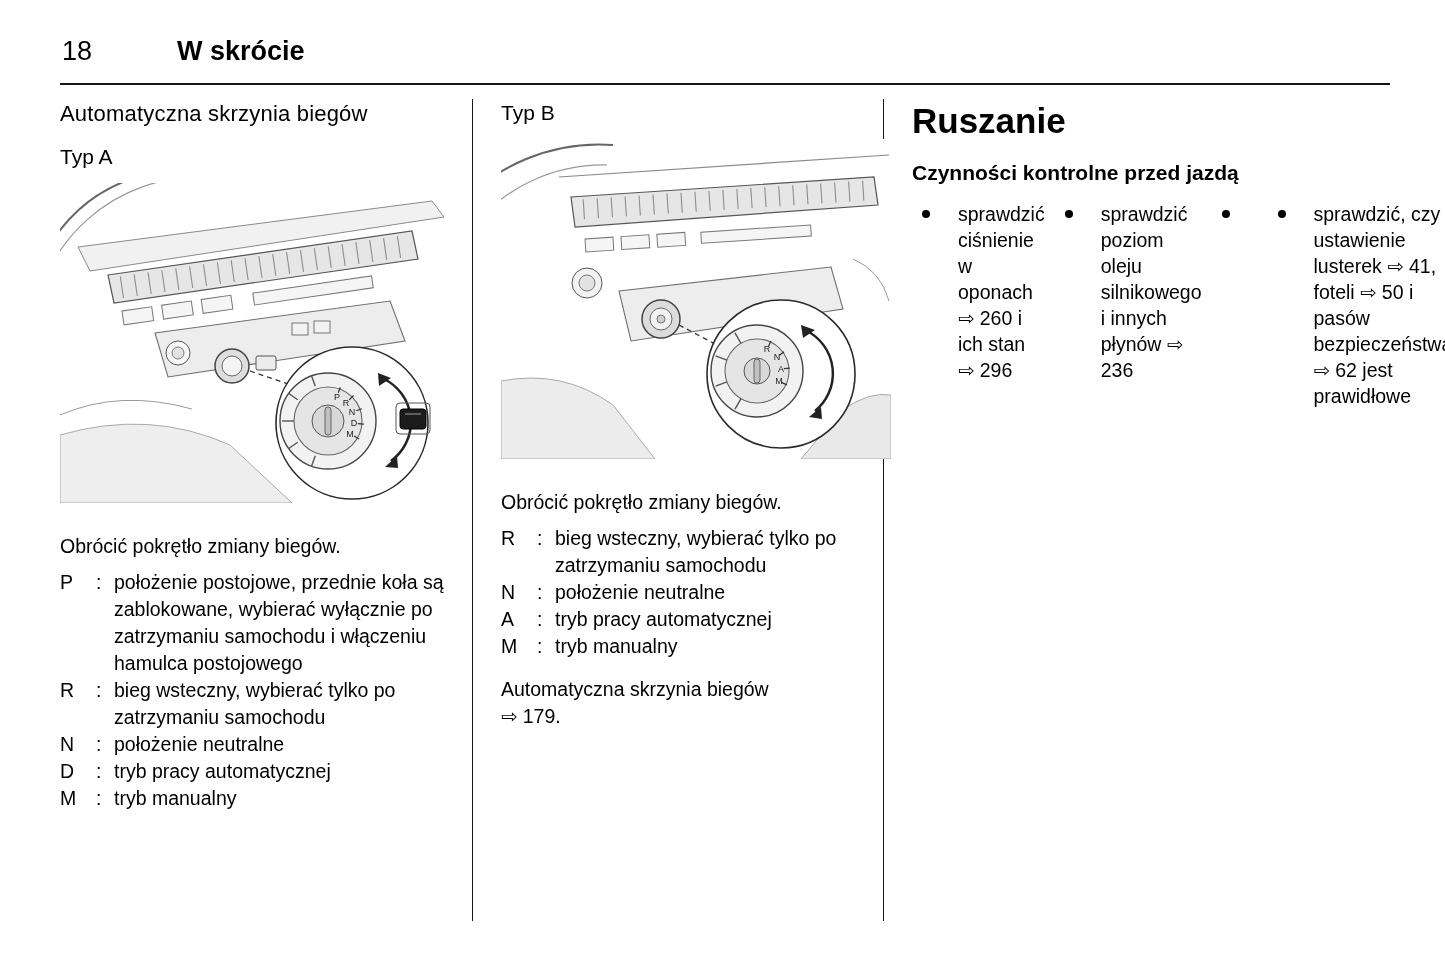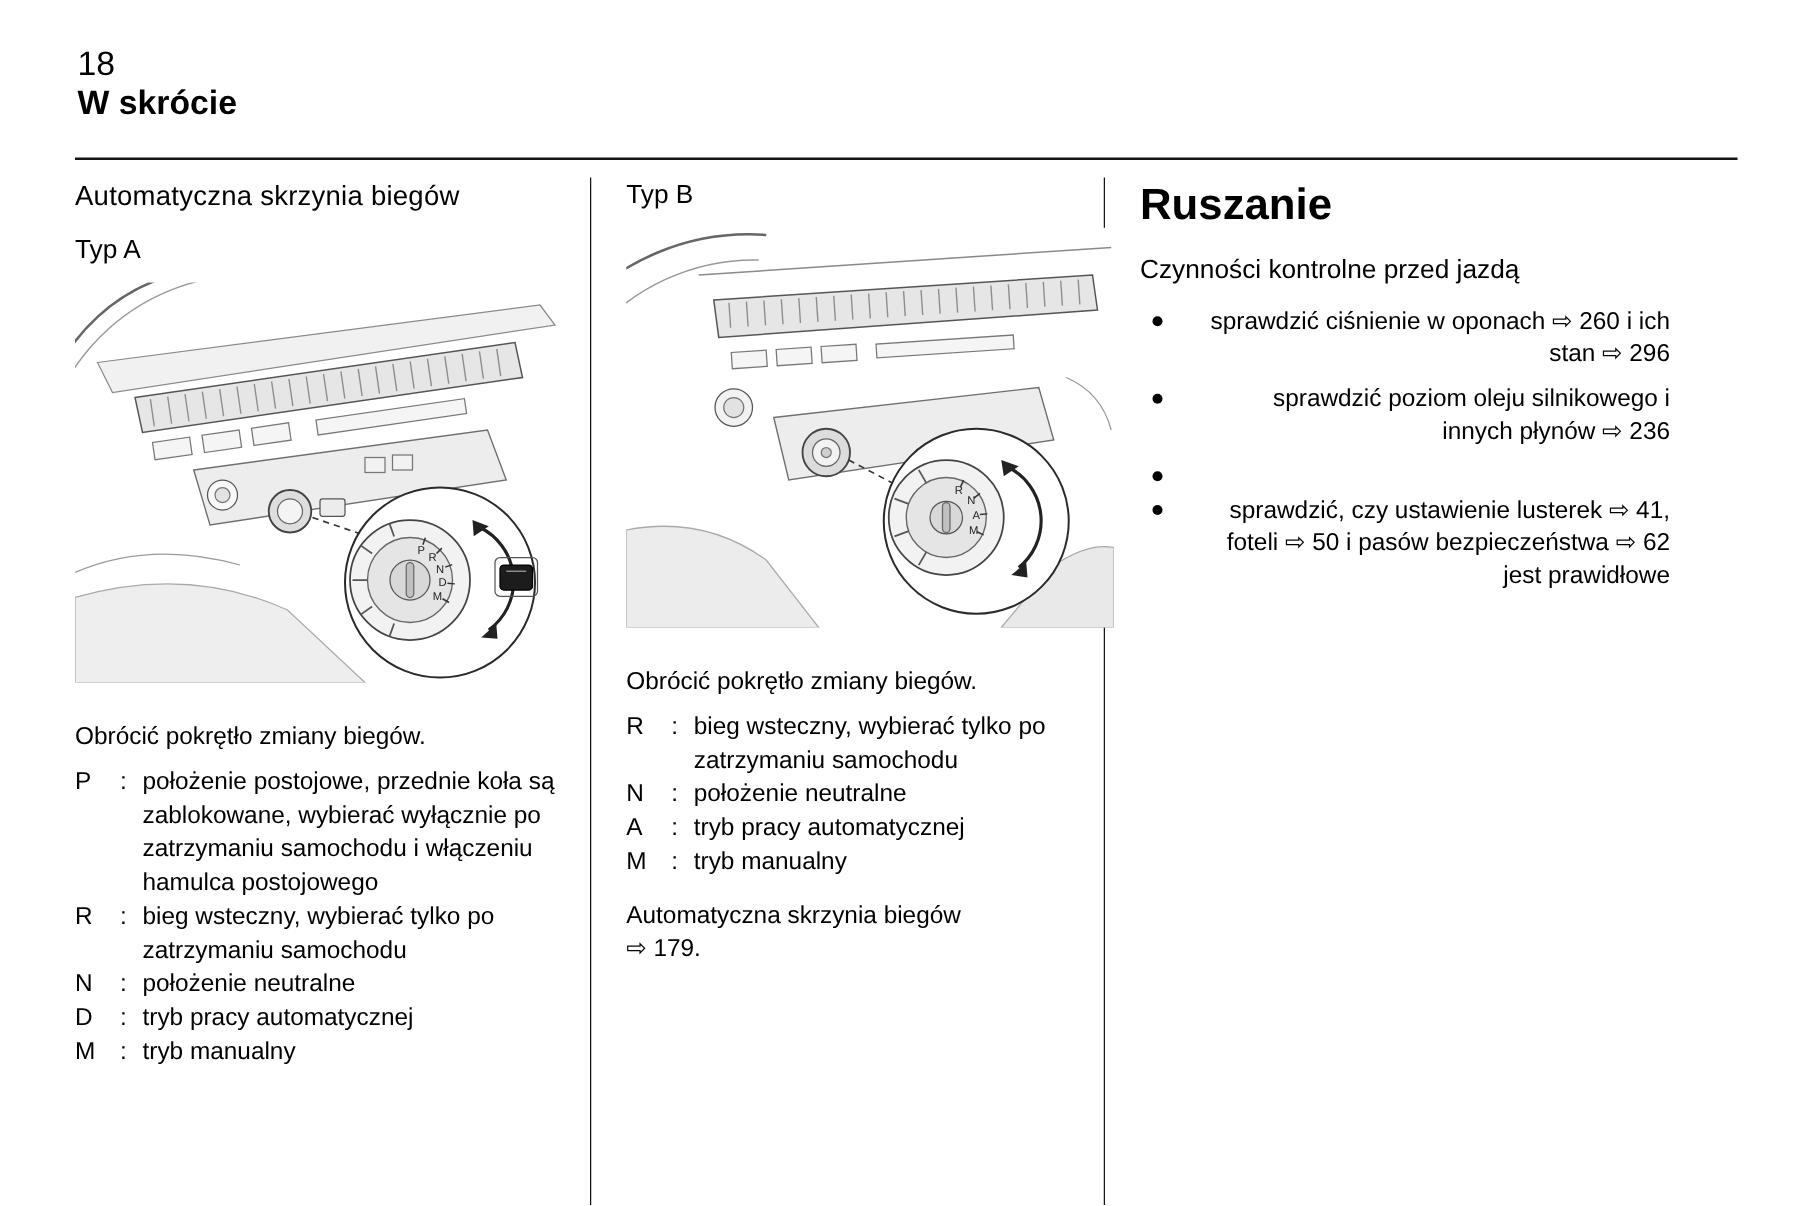--- a/index.html
+++ b/index.html
@@ -4,23 +4,22 @@
 <style>
   * { margin:0; padding:0; box-sizing:border-box; }
   html,body { background:#ffffff; }
   .page {
     position:relative; width:1445px; height:965px; overflow:hidden;
     background:#ffffff; color:#000;
     font-family:"Liberation Sans","DejaVu Sans",sans-serif;
   }
   .page-header {
     display:flex; align-items:baseline;
-    margin:0 55px 0 60px; padding:36px 0 28px 2px;
+    margin:0 55px 0 60px; padding:36px 0 16px 2px;
     border-bottom:2px solid #151515;
-    flex-direction:column;
   }
   .page-number { font-size:27px; width:115px; }
   .page-title  { font-size:27px; font-weight:bold; }
 
   .columns { display:flex; margin:14px 0 0 60px; height:822px; }
   .col-left  { width:412px; padding:2px 18px 0 0; }
   .col-mid   { width:412px; border-left:1.5px solid #151515; border-right:1.5px solid #151515; padding:2px 24px 0 28px; }
   .col-right { width:452px; padding:2px 0 0 28px; }
 
   .section-title { font-size:22px; font-weight:normal; letter-spacing:0.2px; }
@@ -30,22 +29,22 @@
 
   .def-list { margin-top:11px; }
   .def-row  { display:grid; grid-template-columns:36px 18px 1fr; font-size:19.5px; line-height:27px; }
   .def-key  { }
   .def-colon{ }
   .def-text { }
 
   .mid-footer { margin-top:16px; font-size:19.5px; line-height:27px; }
 
   .main-title { font-size:35px; font-weight:bold; }
-  .sub-title  { font-size:21px; font-weight:normal; margin-top:20px; }
-  .bullet-list{ margin-top:16px; display:flex; flex-direction:column; gap:10px;text-align:right; }
+  .sub-title  { font-size:21px; font-weight:bold; margin-top:20px; }
+  .bullet-list{ margin-top:16px; display:flex; flex-direction:row; gap:10px; }
   .bullet-row { display:grid; grid-template-columns:46px 1fr; font-size:19.5px; line-height:26px; }
   .bullet-dot {
     width:8px; height:8px; border-radius:50%; background:#000;
     margin:9px 0 0 10px;
   }
   svg text { font-family:"Liberation Sans","DejaVu Sans",sans-serif; }
 </style>
 </head>
 <body>
 

